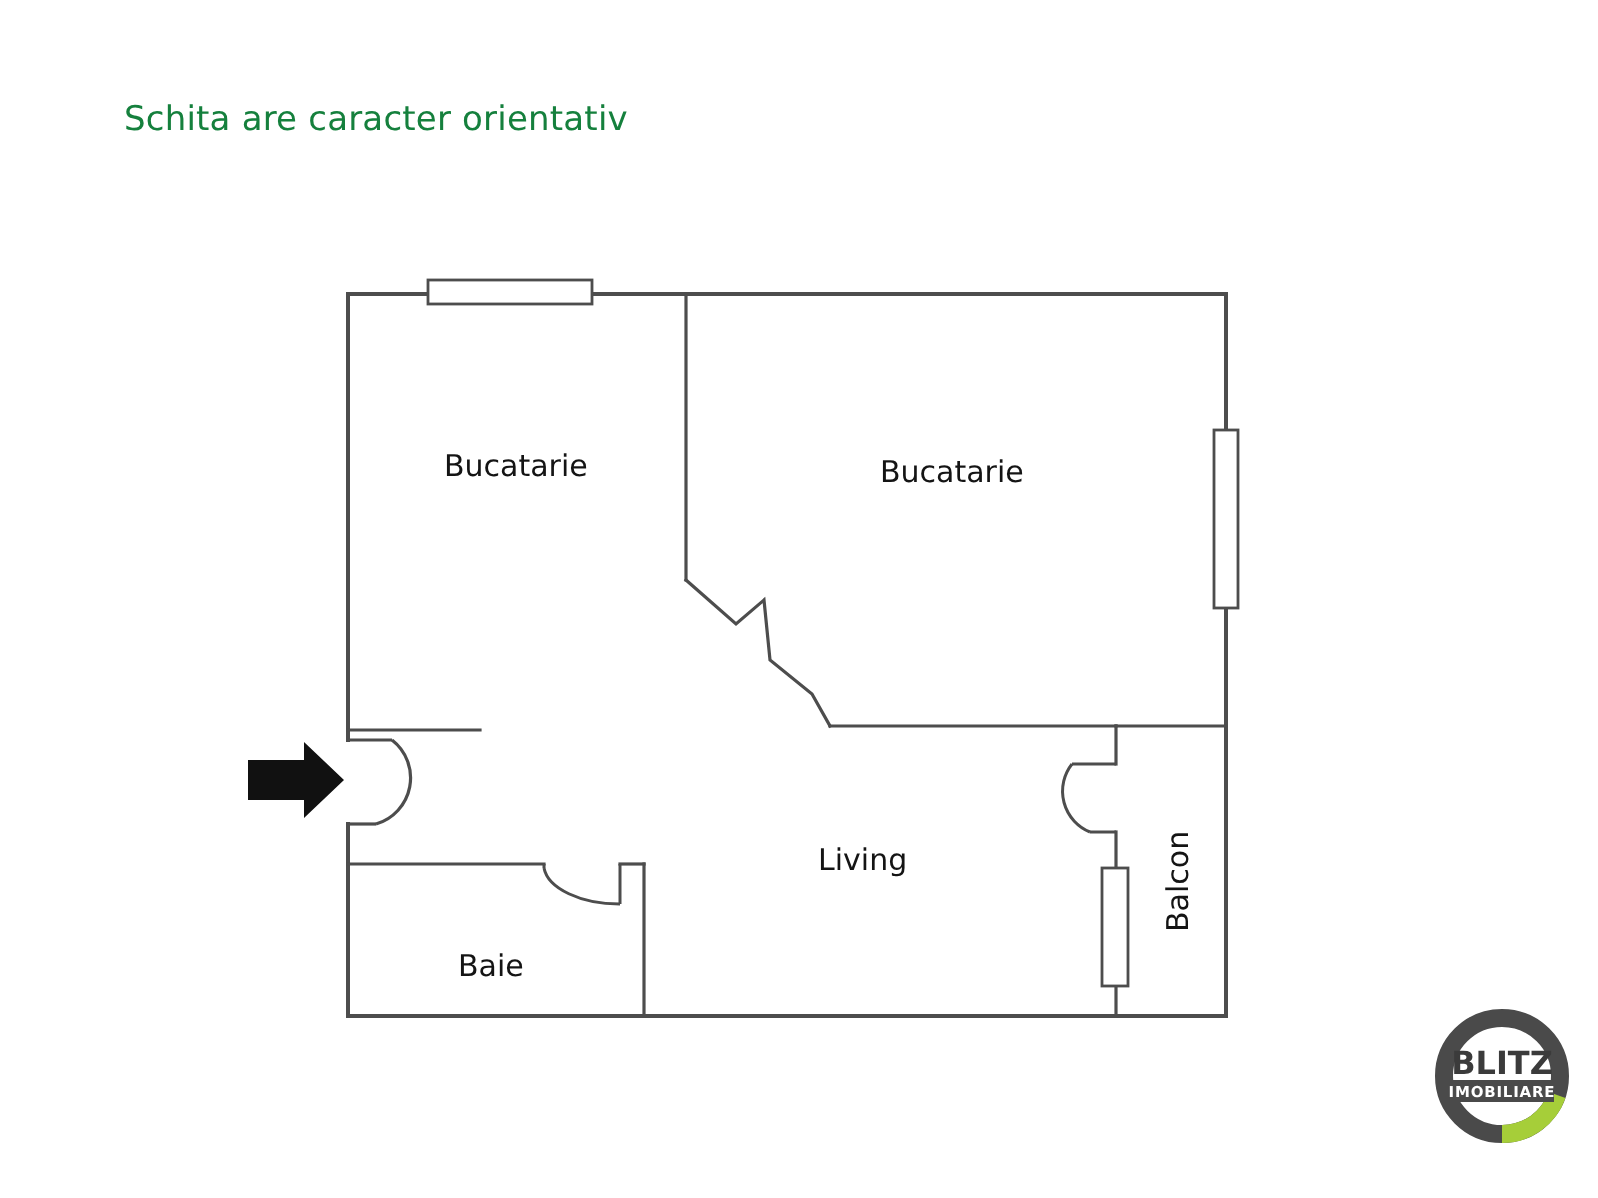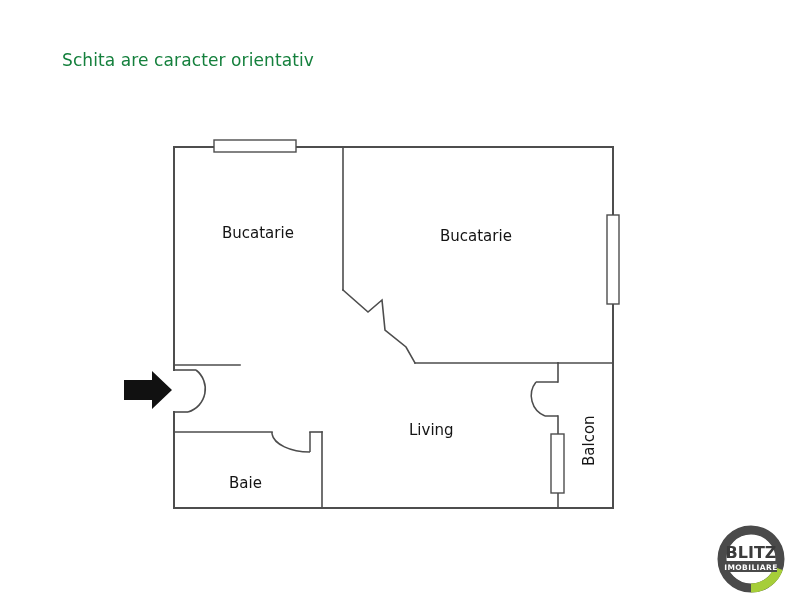--- a/index.html
+++ b/index.html
@@ -43,21 +43,21 @@
   }
   #label-bucatarie { left: 222px; top: 224px; }
   #label-dormitor  { left: 440px; top: 227px; }
   #label-living    { left: 409px; top: 421px; }
   #label-baie      { left: 229px; top: 474px; }
   #label-balcon    { left: 580px; top: 466px; }
 
   #logo-wrap {
     position: absolute;
     left: 712px;
-    top: 523px;
+    top: 502px;
     width: 78px;
     height: 72px;
   }
 </style>
 </head>
 <body>
 
 <div class="note-title">Schita are caracter orientativ</div>
 
 <svg id="plan-canvas" viewBox="0 0 799 599">

